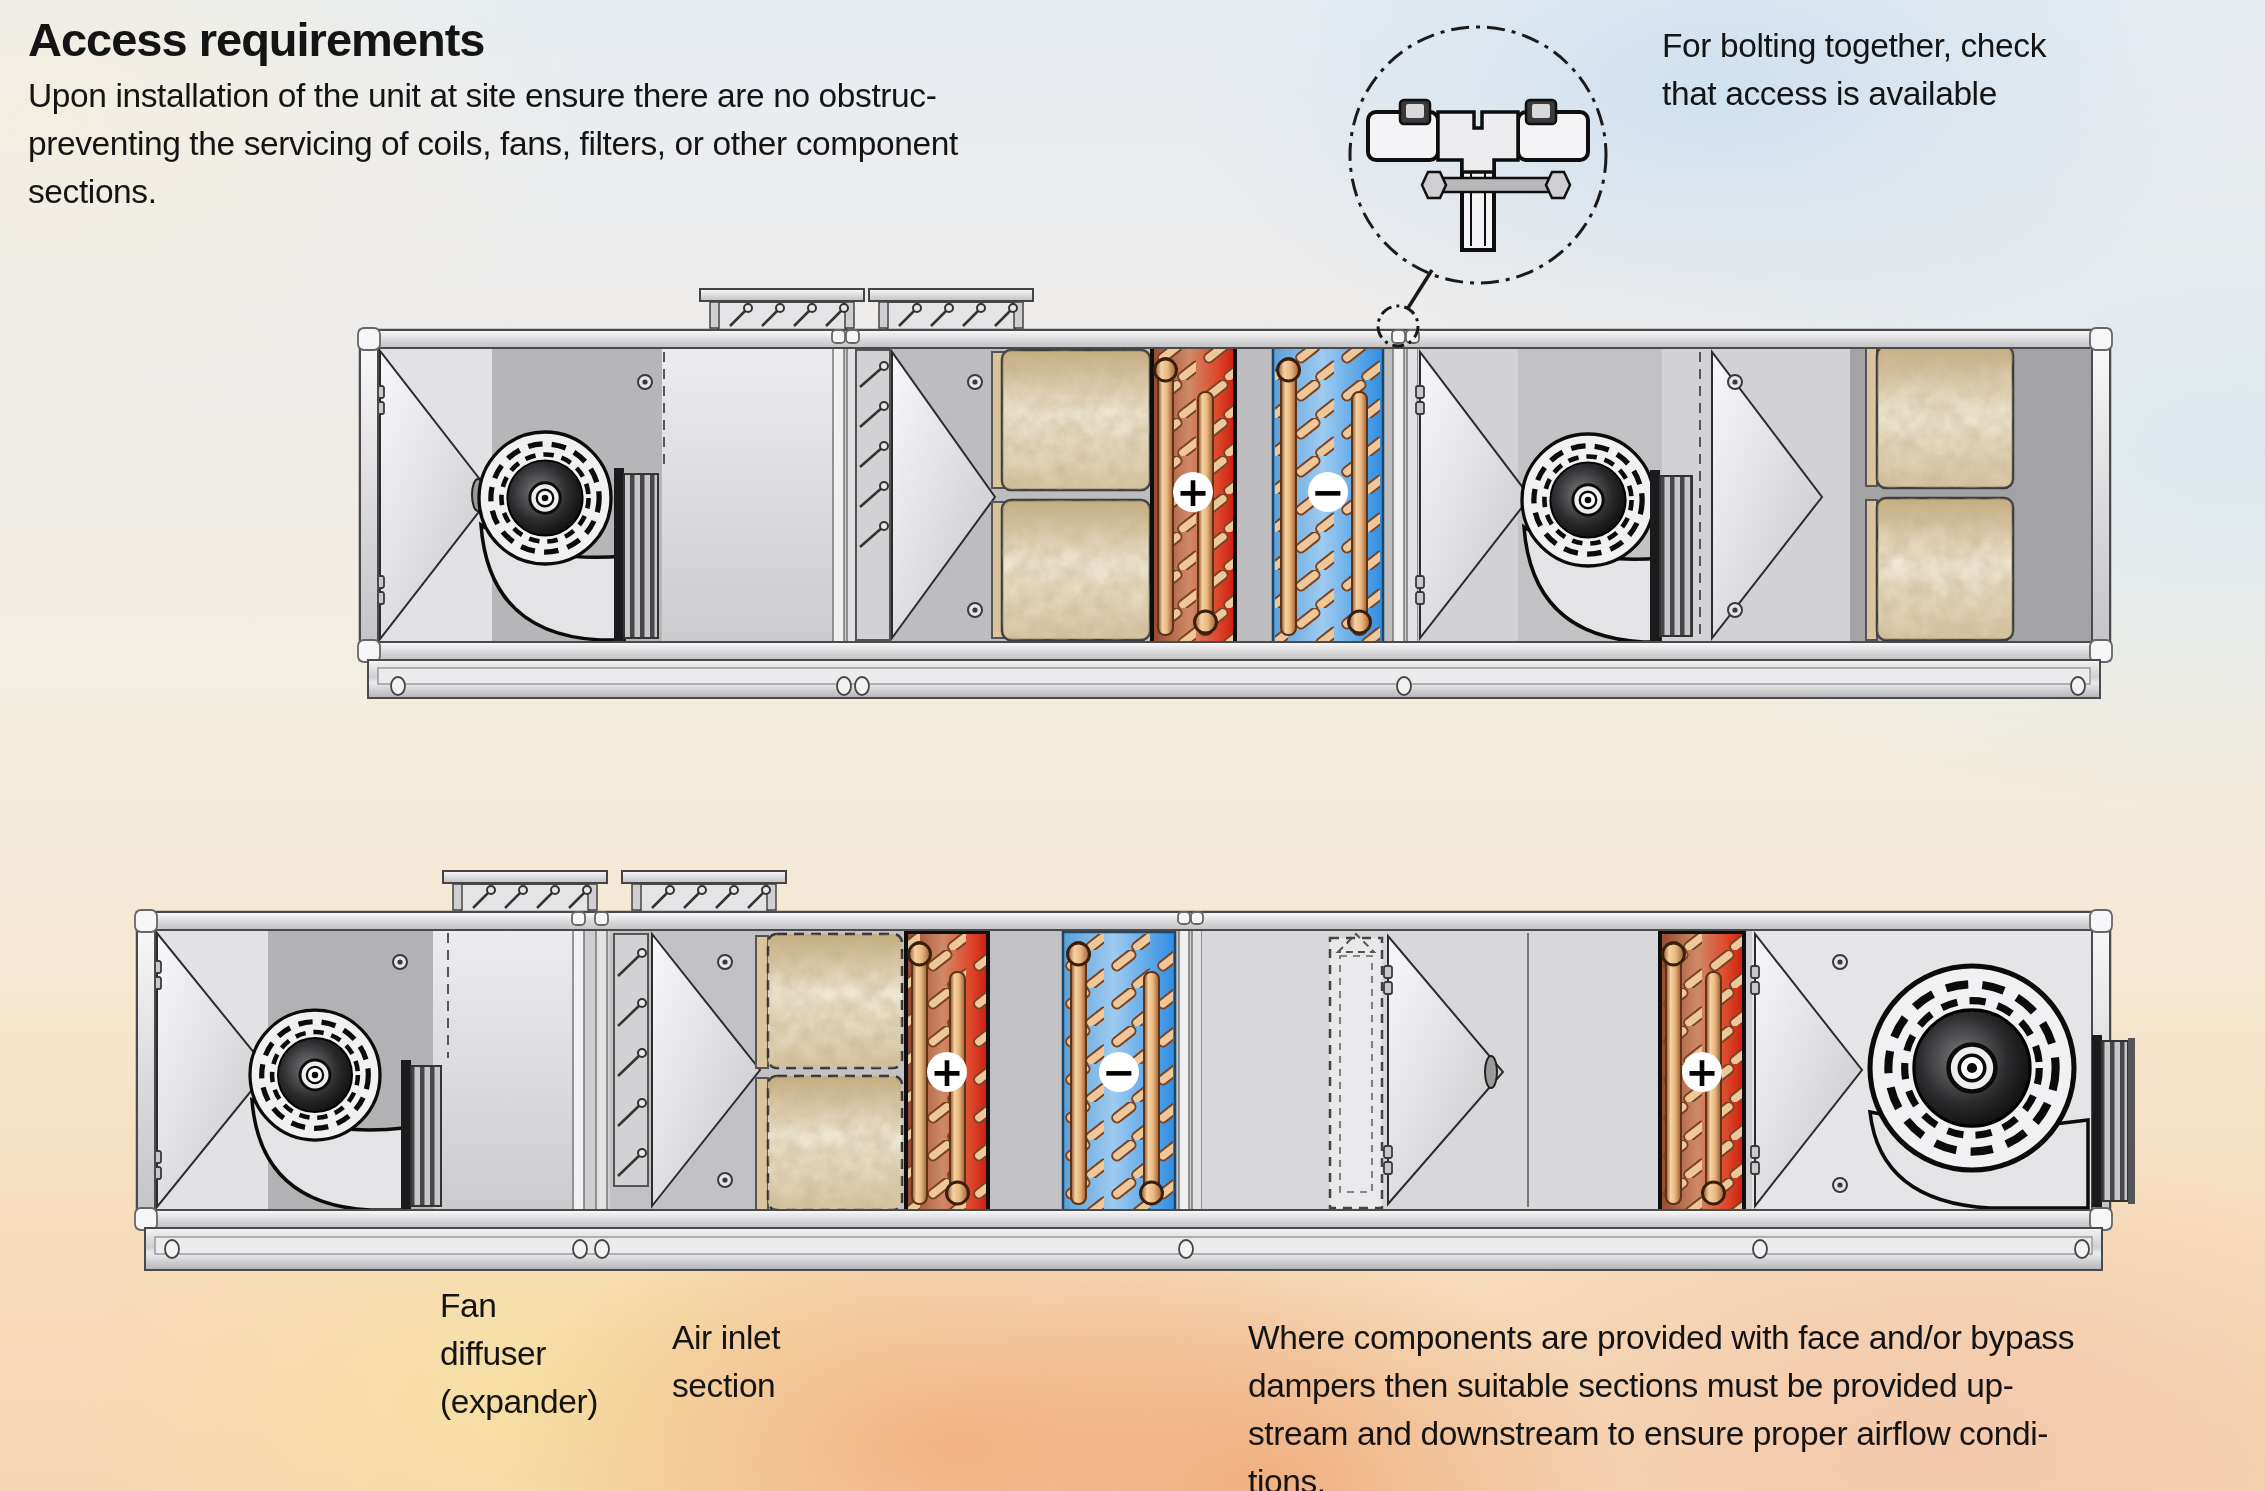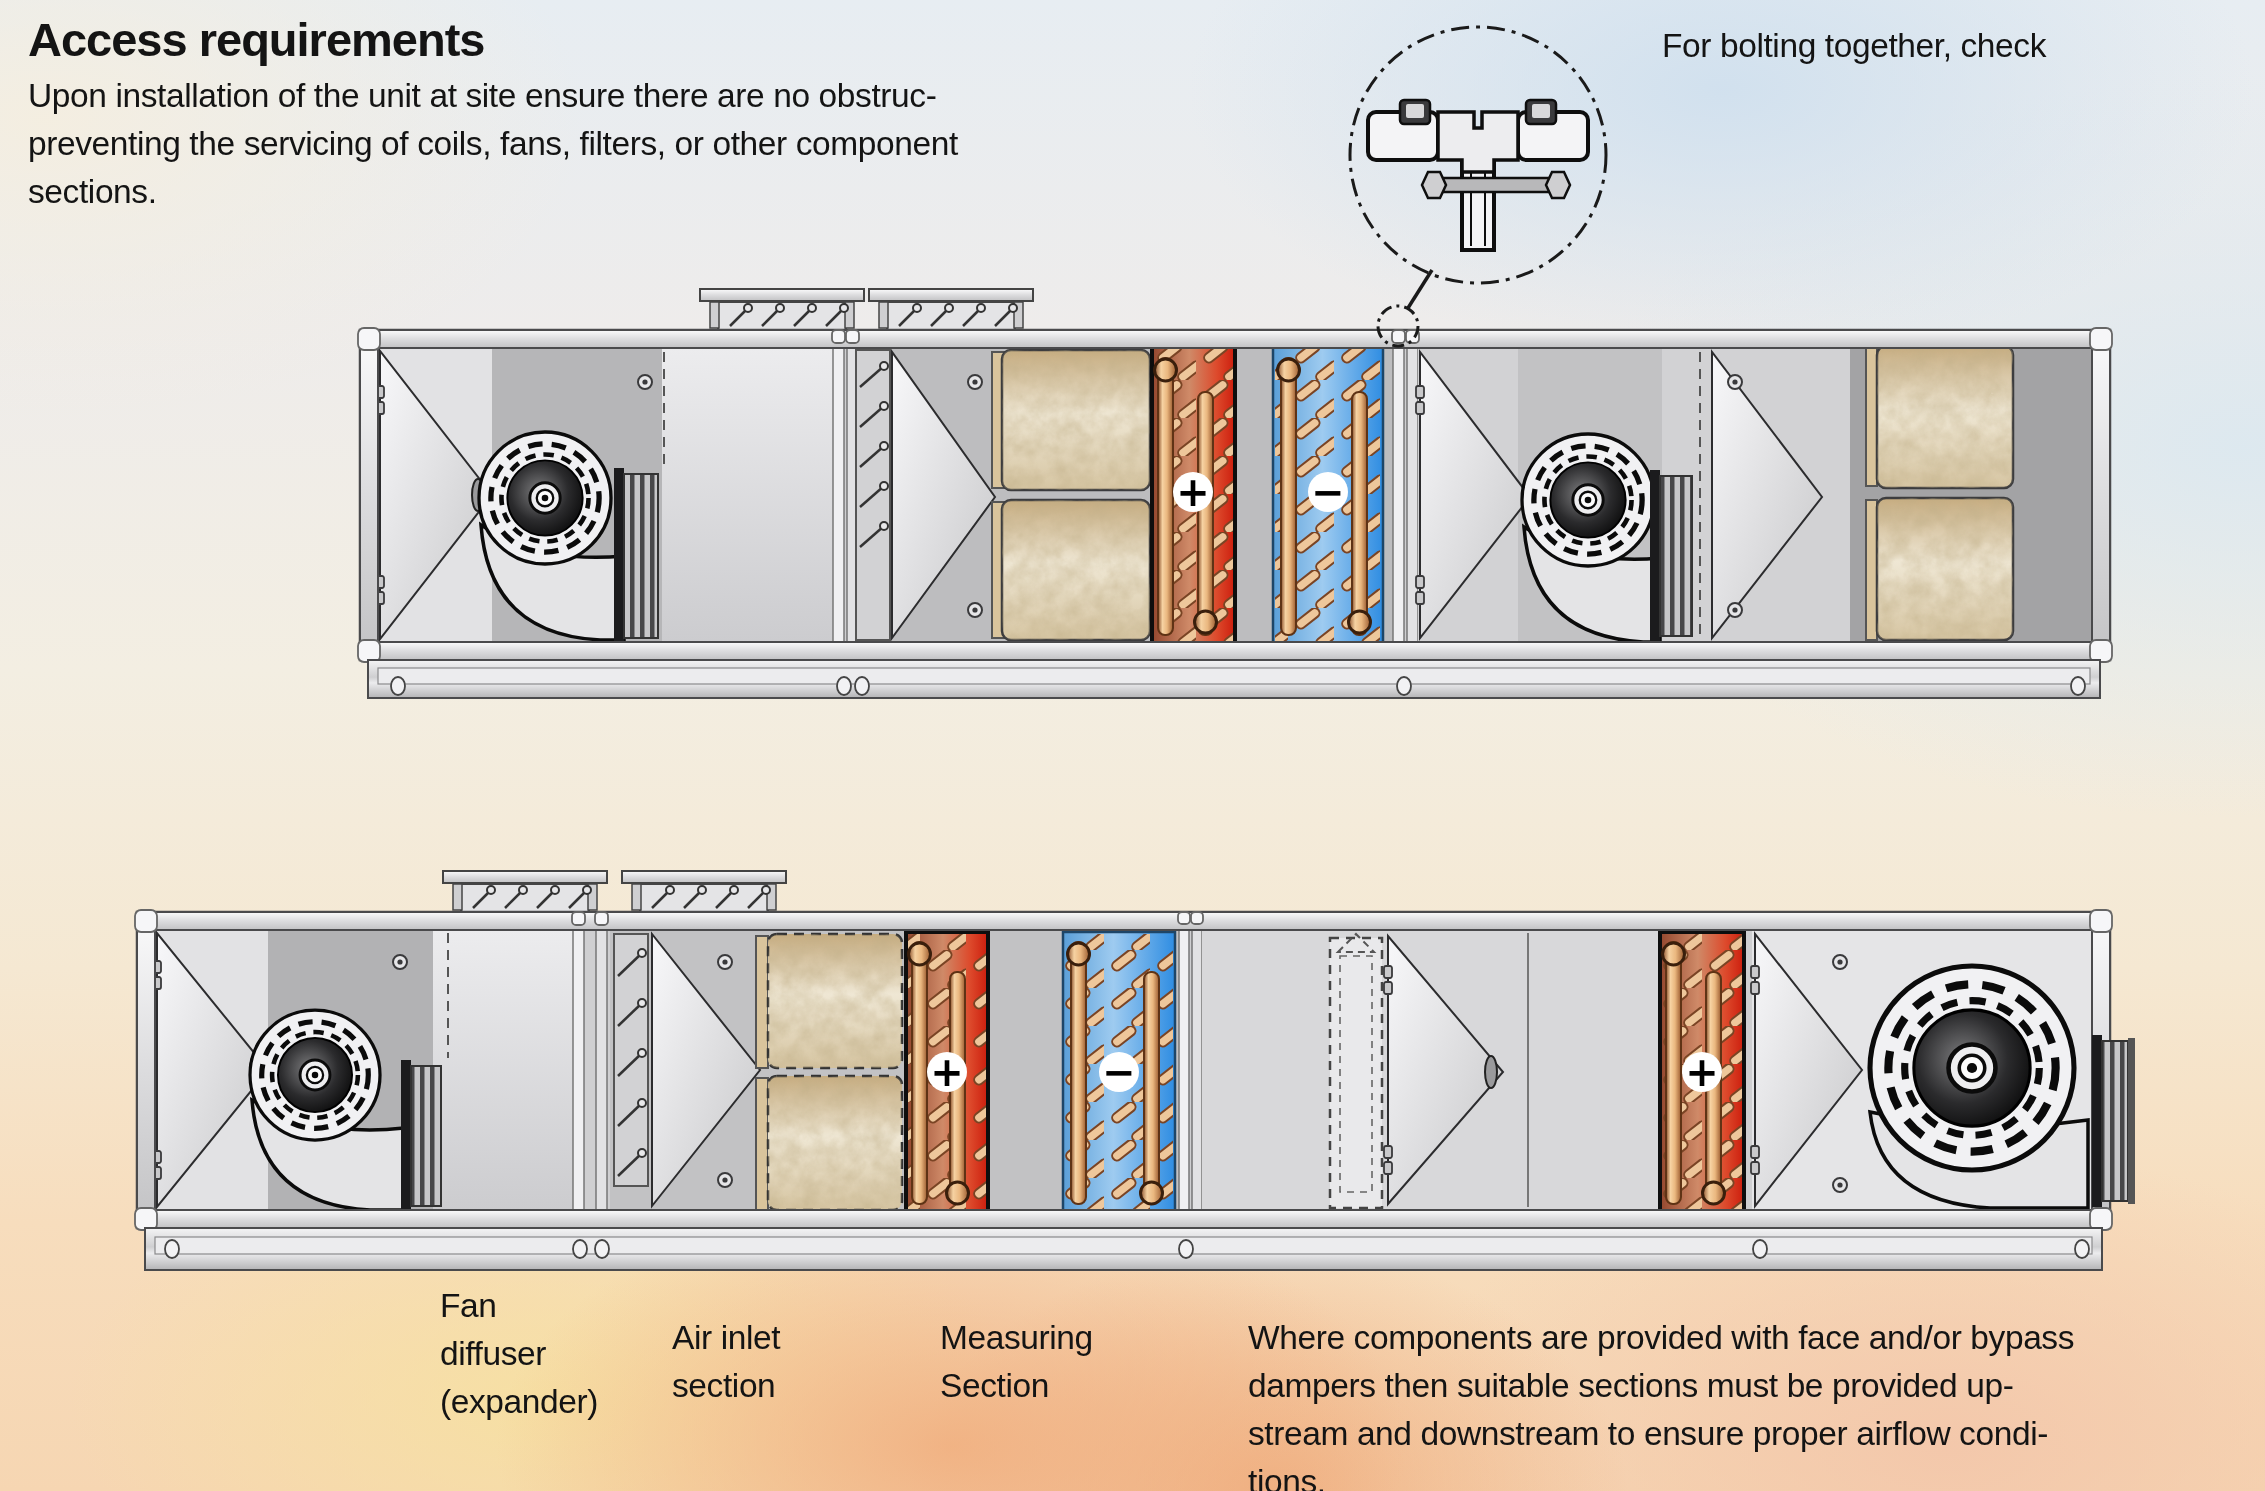--- a/index.html
+++ b/index.html
@@ -461,41 +461,38 @@
 <div class="abs h1" style="left:28px; top:12px;">Access requirements</div>
 
 <div class="abs body-text" style="left:28px; top:72px;">
   <div>Upon installation of the unit at site ensure there are no obstruc-</div>
   <div>preventing the servicing of coils, fans, filters, or other component</div>
   <div>sections.</div>
 </div>
 
 <div class="abs body-text" style="left:1642px; top:22px;margin-left:20px;">
   <div>For bolting together, check</div>
+  <div>that access is available</div>
 </div>
 
 <div class="badge" style="left:1193px; top:492px;">+</div>
 <div class="badge" style="left:1328px; top:492px;">−</div>
 <div class="badge" style="left:947px;  top:1072px;">+</div>
 <div class="badge" style="left:1119px; top:1072px;">−</div>
 <div class="badge" style="left:1702px; top:1072px;">+</div>
 
 <div class="abs body-text" style="left:440px; top:1282px;">
   <div>Fan</div>
   <div>diffuser</div>
   <div>(expander)</div>
 </div>
 <div class="abs body-text" style="left:636px; top:1314px;margin-left:36px;">
   <div>Air inlet</div>
   <div>section</div>
 </div>
-<div class="abs body-text" style="left:940px; top:1314px;">
-  <div>Measuring</div>
-  <div>Section</div>
-</div>
 
 <div class="abs body-text" style="left:1248px; top:1314px;">
   <div>Where components are provided with face and/or bypass</div>
   <div>dampers then suitable sections must be provided up-</div>
   <div>stream and downstream to ensure proper airflow condi-</div>
   <div>tions.</div>
 </div>
 
 </div>
 

